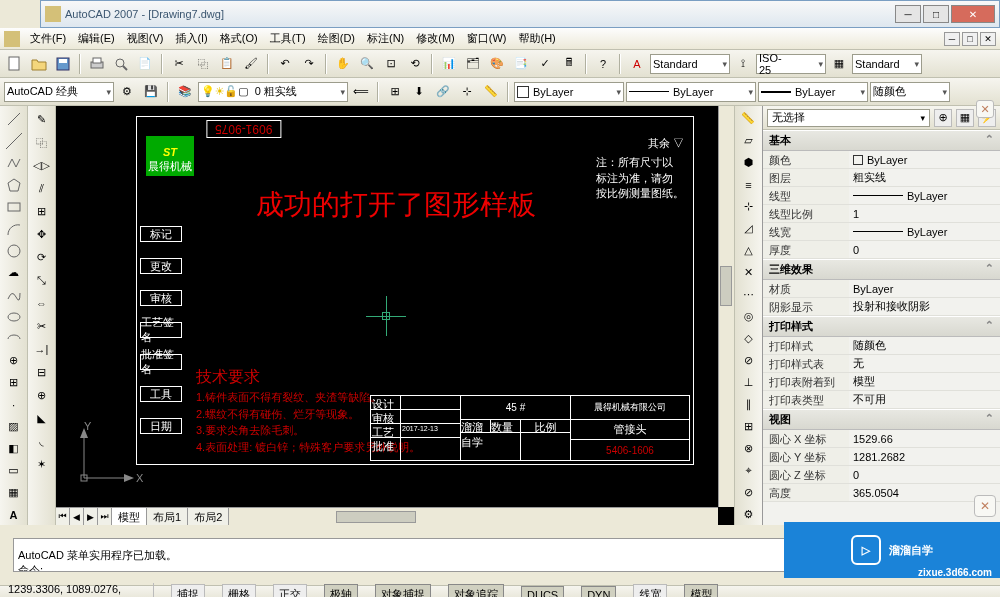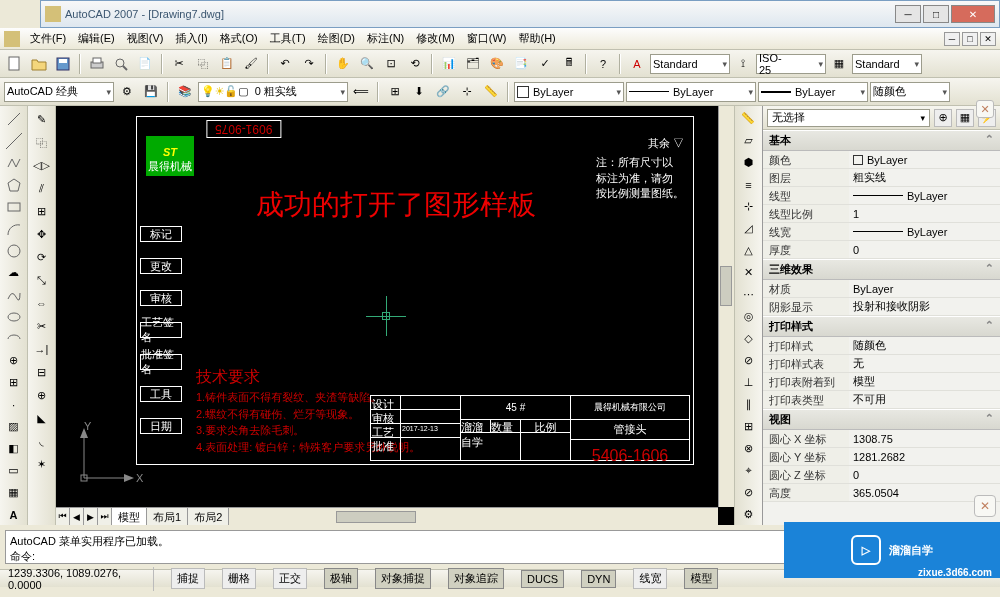--- a/index.html
+++ b/index.html
@@ -75,21 +75,21 @@
 .props-body { flex:1; overflow-y:auto; }
 .prop-group-hdr { background: linear-gradient(#e8e8e2,#d8d8d0); border-top:1px solid #fff; border-bottom:1px solid #bbb; padding:2px 6px; font-weight:bold; display:flex;}
 .prop-group-hdr .chev { margin-left:auto; color:#888;}
 .prop-row { display:flex; height:18px; border-bottom:1px solid #e0e0da; }
 .prop-row .k { width: 86px; padding:2px 6px; color:#333; background:#efefe8;}
 .prop-row .v { flex:1; padding:2px 4px; color:#000; display:flex; align-items:center; gap:4px;}
 .prop-row .v.line::before { content:''; flex:0 0 50px; height:1px; background:#000; display:inline-block;}
 .prop-row .sq { width:10px; height:10px; border:1px solid #333; display:inline-block;}
 
 
-.cmdline { height: 34px; background:#fff; border:1px solid #999; margin:5px; padding:3px 4px; font-family: SimSun; font-size:11px; overflow:hidden; line-height:1.4;}
+.cmdline { height: 34px; background:#fff; border:1px solid #999; margin:13px; padding:9px 4px; font-family: SimSun; font-size:11px; overflow:hidden; line-height:1.4;}
 
 
 .statusbar { height: 18px; background: linear-gradient(#f6f5ef,#e3e1d1); border-top:1px solid #c0c0b0; display:flex; align-items:center; font-size:10px; padding:0 4px; gap:16px;}
 .statusbar .coord { width:150px; border-right:1px solid #bbb; padding:0 4px;}
 .statusbar .sbtn { padding:2px 5px; border:1px solid #bbb; margin-left:1px; background:#eee;}
 .statusbar .sbtn.on { background:#d0d0c0; border-color:#888;}
 
 
 .watermark { position:absolute; right:0; bottom:19px; width:216px; height:56px; background:#1b83d8; color:#fff; display:flex; align-items:center; justify-content:center; gap:8px; font-size:22px; font-weight:bold; z-index:100;}
 .watermark .play { width:30px; height:30px; border:2px solid #fff; border-radius:6px; display:flex; align-items:center; justify-content:center;}
@@ -398,21 +398,21 @@
                 <span style="width:30px;border-right:1px solid #fff;">溜溜自学</span>
                 <span>数量</span>
               </div>
             <div style="height:27px;"></div>
           </div>
           <div style="width:50px;border-right:1px solid #fff;font-size:7px;">
             <div style="border-bottom:1px solid #fff;height:13px;text-align:center;">比例</div>
           </div>
           <div style="flex:1;">
             <div style="border-bottom:1px solid #fff;height:20px;display:flex;align-items:center;justify-content:center;font-size:11px;">管接头</div>
-            <div style="height:20px;display:flex;align-items:center;justify-content:center;font-size:16px;color:#c00;margin-top:6px;">5406-1606</div>
+            <div style="height:20px;display:flex;align-items:center;justify-content:center;font-size:10px;color:#c00;">5406-1606</div>
           </div>
         </div>
       </div>
       <div class="ucs">
         <svg width="80" height="70">
             <line x1="18" y1="58" x2="18" y2="14" stroke="#888"></line>
             <polygon points="18,8 14,18 22,18" fill="#888"></polygon>
             <line x1="18" y1="58" x2="62" y2="58" stroke="#888"></line>
             <polygon points="68,58 58,54 58,62" fill="#888"></polygon>
             <rect x="15" y="55" width="6" height="6" fill="none" stroke="#888"></rect>
@@ -539,21 +539,21 @@
           <div class="k">打印表类型</div>
           <div class="v">不可用</div>
         </div>
 
       <div class="prop-group-hdr">
           <span>视图</span>
           <span class="chev">⌃</span>
         </div>
       <div class="prop-row">
           <div class="k">圆心 X 坐标</div>
-          <div class="v">1308.75</div>
+          <div class="v">1529.66</div>
         </div>
       <div class="prop-row">
           <div class="k">圆心 Y 坐标</div>
           <div class="v">1281.2682</div>
         </div>
       <div class="prop-row">
           <div class="k">圆心 Z 坐标</div>
           <div class="v">0</div>
         </div>
       <div class="prop-row">

